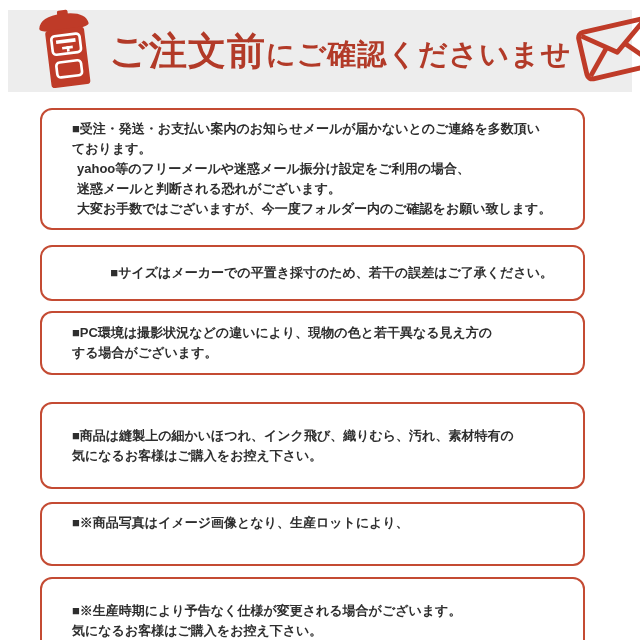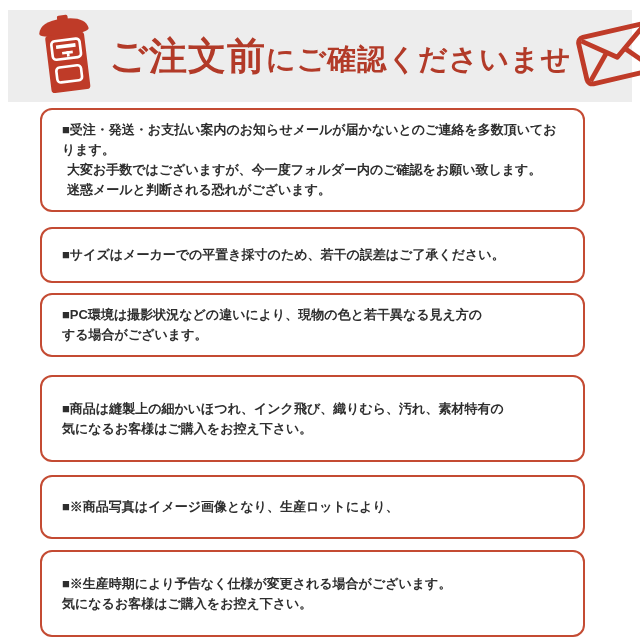--- a/index.html
+++ b/index.html
@@ -14,21 +14,21 @@
     height: 640px;
     background: #ffffff;
     overflow: hidden;
   }
   
   .header-band {
     position: absolute;
     left: 8px;
     top: 10px;
     width: 624px;
-    height: 92px;
+    height: 82px;
     background: #ededed;
     display: flex;
     align-items: center;
   }
   .postbox-wrap {
     margin-left: 27px;
     transform: rotate(-7deg);
     flex: 0 0 auto;
   }
   .page-title {
@@ -50,36 +50,36 @@
   .notices {
     position: absolute;
     left: 40px;
     top: 108px;
     width: 545px;
   }
   .notice-box {
     box-sizing: border-box;
     border: 2px solid #c44b33;
     border-radius: 12px;
-    padding: 9px 20px;
+    padding: 9px 30px;
     margin-bottom: 12px;
     display: flex;
     flex-direction: column;
     justify-content: center;
     color: #2e2e2e;
     font-size: 13px;
     line-height: 20px;
     font-weight: 600;
     background: #ffffff;
   }
   .notice-box:nth-child(1) { min-height: 104px; margin-bottom: 15px; }
-  .notice-box:nth-child(2) { min-height: 56px;  margin-bottom: 10px; }
-  .notice-box:nth-child(3) { min-height: 64px;  margin-bottom: 18px; }
+  .notice-box:nth-child(2) { min-height: 56px;  margin-bottom: 10px; text-align: right; }
+  .notice-box:nth-child(3) { min-height: 64px;  margin-bottom: 27px; }
   .notice-box:nth-child(4) { min-height: 87px;  margin-bottom: 13px; }
-  .notice-box:nth-child(5) { min-height: 64px;  margin-bottom: 11px; }
+  .notice-box:nth-child(5) { min-height: 64px;  margin-bottom: 11px; justify-content: space-between; }
   .notice-box:nth-child(6) { min-height: 87px;  margin-bottom: 0; }
   .notice-box p {
     margin: 0;
     padding: 0;
   }
   .notice-box p.cont { padding-left: 5px; }
 </style>
 </head>
 <body>
 
@@ -112,22 +112,23 @@
         <path d="M64,44 L44,22" fill="none" stroke="#bf3b28" stroke-width="4.5"></path>
       </svg>
     </span>
 
   </div>
 
   <div class="notices">
 
     <div class="notice-box">
       <p>■受注・発送・お支払い案内のお知らせメールが届かないとのご連絡を多数頂いております。</p>
+      <p class="cont">yahoo等のフリーメールや迷惑メール振分け設定をご利用の場合、</p>
+      <p class="cont">迷惑メールと判断される恐れがございます。</p>
       <p class="cont">大変お手数ではございますが、今一度フォルダー内のご確認をお願い致します。</p>
-      <p class="cont">迷惑メールと判断される恐れがございます。</p>
     </div>
 
     <div class="notice-box">
       <p>■サイズはメーカーでの平置き採寸のため、若干の誤差はご了承ください。</p>
     </div>
 
     <div class="notice-box">
       <p>■PC環境は撮影状況などの違いにより、現物の色と若干異なる見え方の</p>
       <p>する場合がございます。</p>
     </div>

